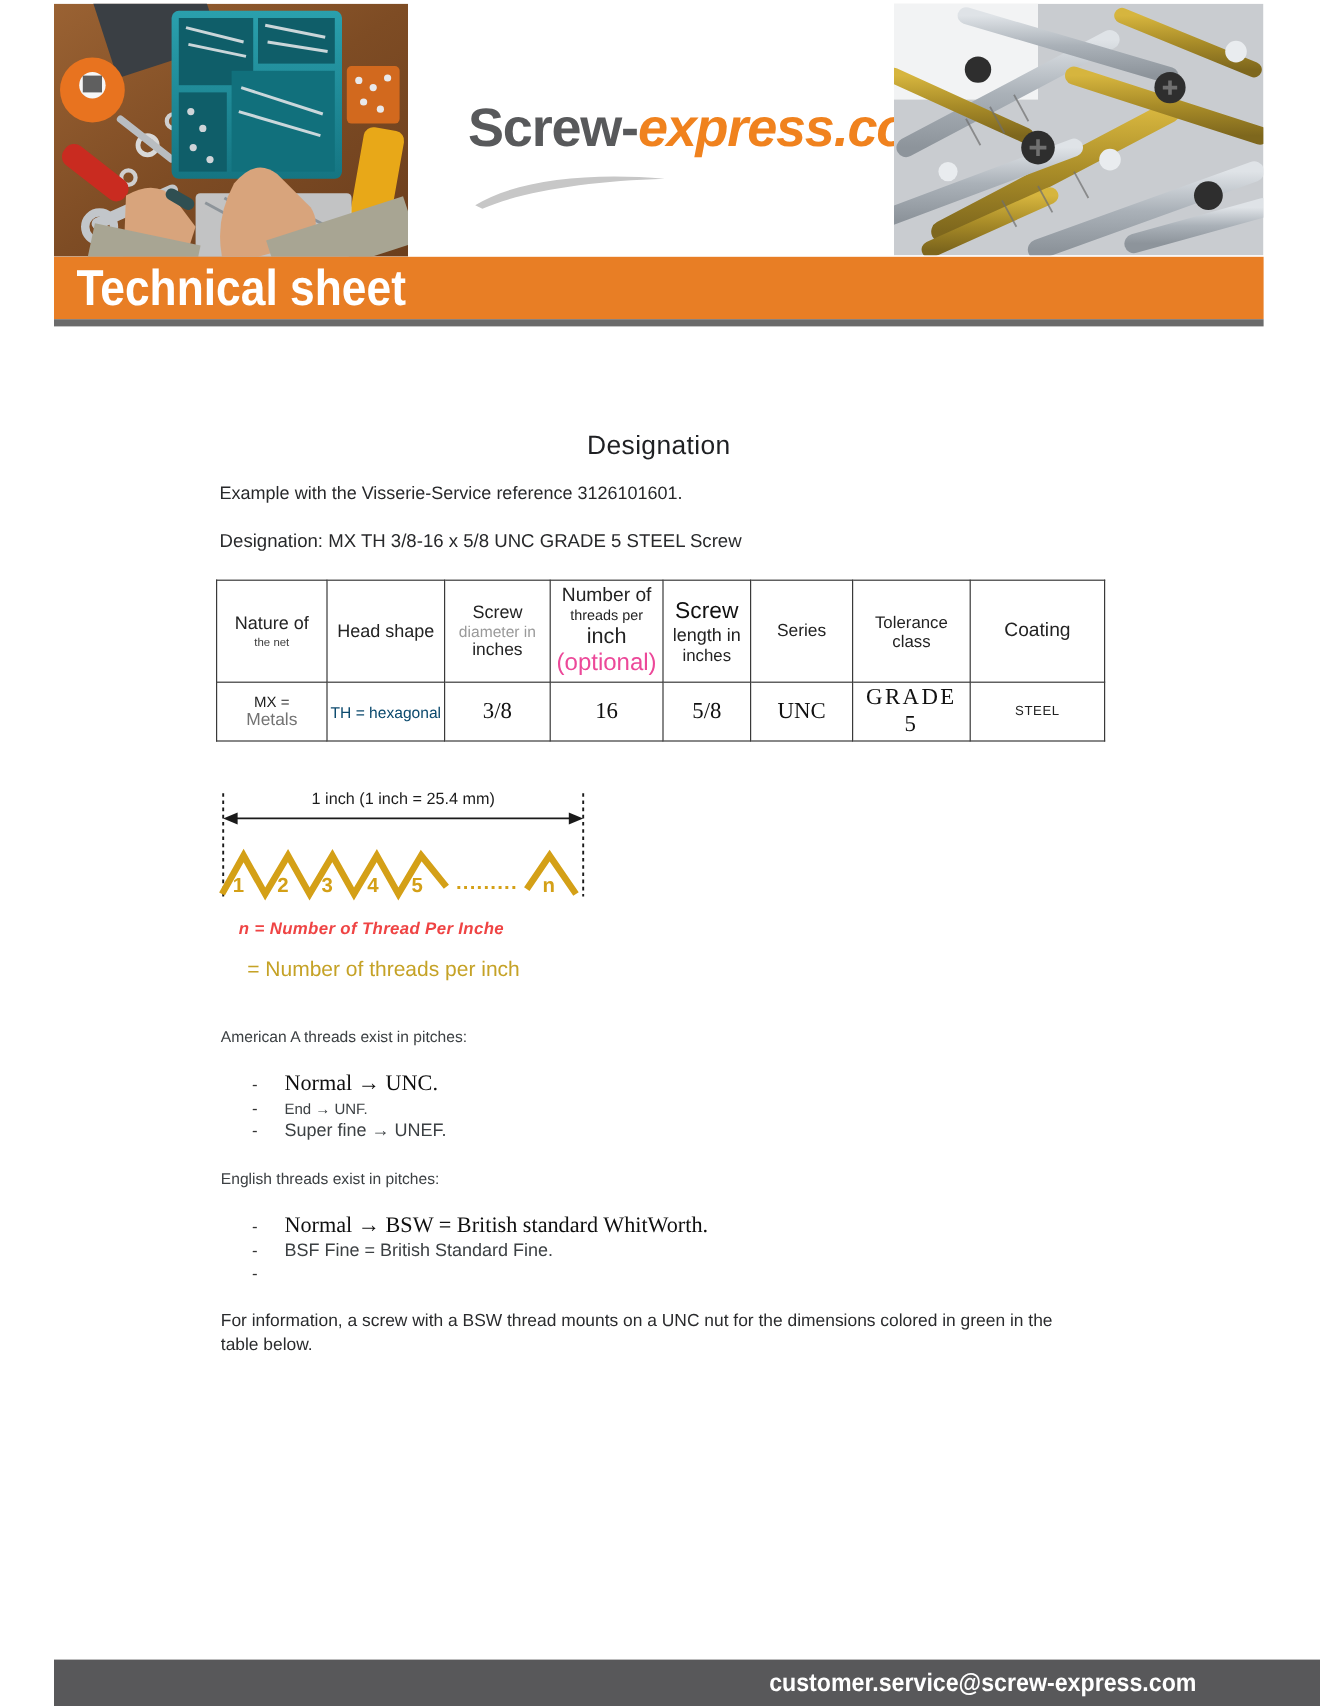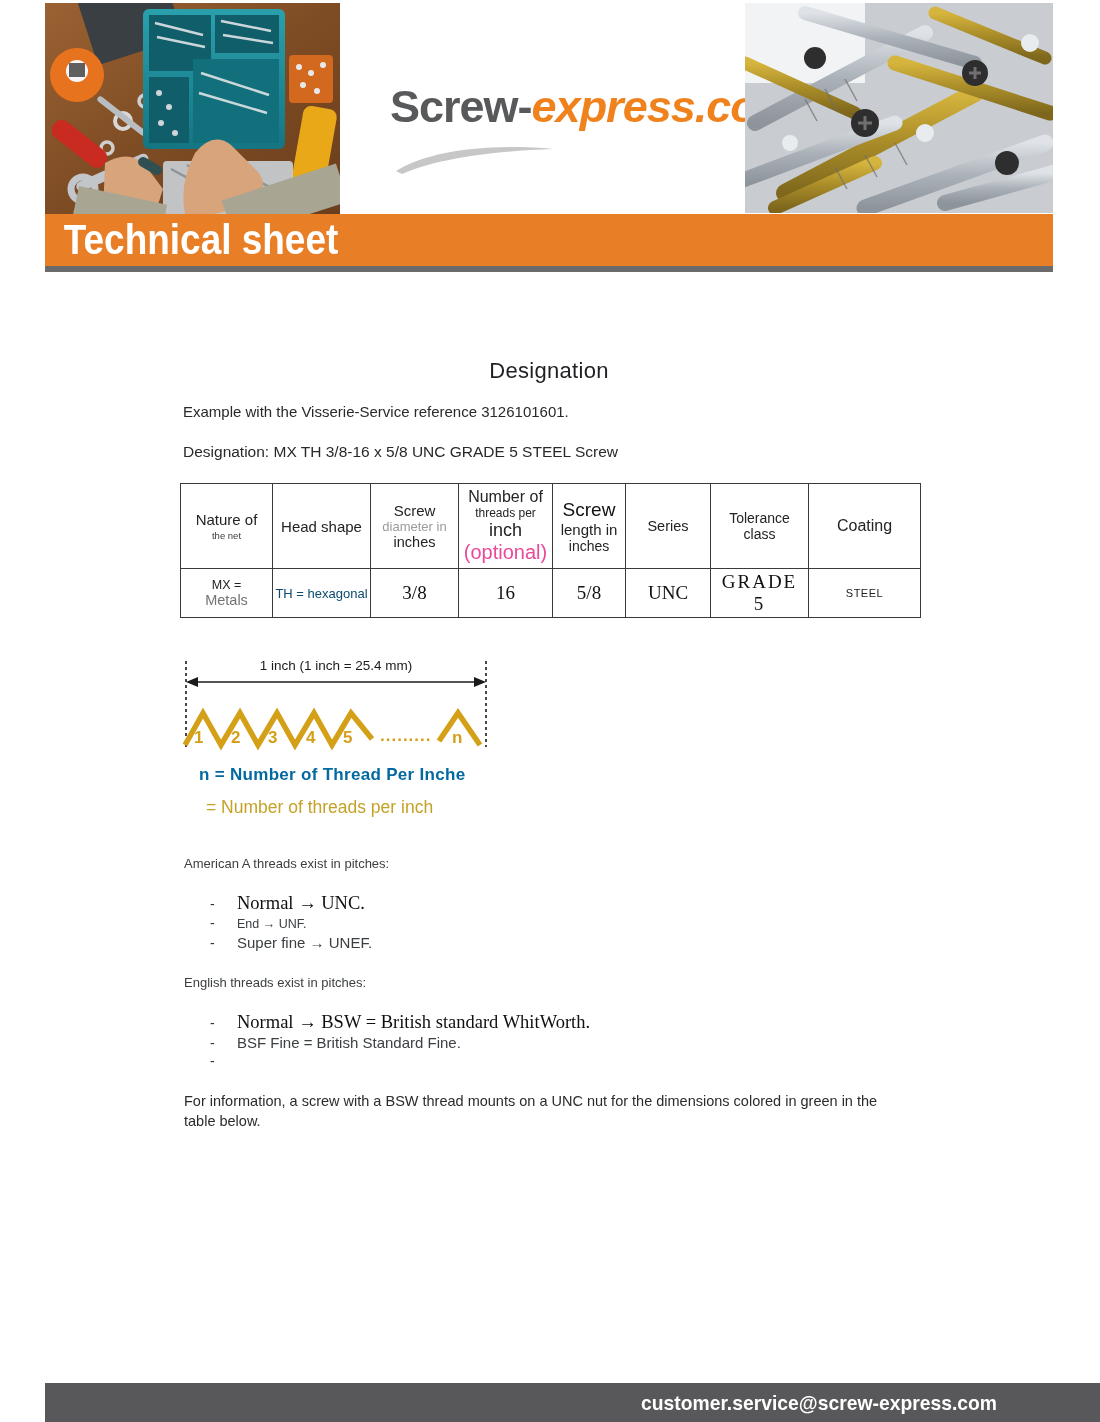--- a/index.html
+++ b/index.html
@@ -48,21 +48,21 @@
   .h-14 { font-size:14px; }
   .d-serif { font-family:"Liberation Serif", serif; font-size:19px; color:#111; }
   .d-grade { letter-spacing:2px; }
   .d-nature-1 { font-size:12.5px; color:#222; }
   .d-nature-2 { font-size:14.5px; color:#737373; }
   td.d-head { text-align:left; vertical-align:bottom; padding-left:5px; padding-bottom:4px; font-size:13px; color:#0c4a6e; }
   .d-steel { font-size:11px; letter-spacing:0.5px; color:#222; }
 
   
   .diagram { position:absolute; left:180px; top:653px; }
-  .gold-cap1 { position:absolute; left:199px; top:765px; font-size:17px; font-weight:700; color:#0369a1; letter-spacing:0.3px; }
+  .gold-cap1 { position:absolute; left:199px; top:765px; font-size:14px; font-weight:700; color:#ef4444; letter-spacing:0.3px;font-style:italic; }
   .gold-cap2 { position:absolute; left:206px; top:797px; font-size:17.5px; color:#C5A226; }
 
   .pitch-heading { font-size:13px; color:#3C4043; position:absolute; left:184px; }
   .heading-american { top:856px; }
   .heading-english  { top:975px; }
   .pitch-list { position:absolute; left:210px; }
   .list-american { top:893px; }
   .list-english  { top:1012px; }
   .pitch-item { display:flex; align-items:baseline; }
   .pitch-item .dash { width:27px; font-size:14px; color:#333; flex:0 0 27px; }

